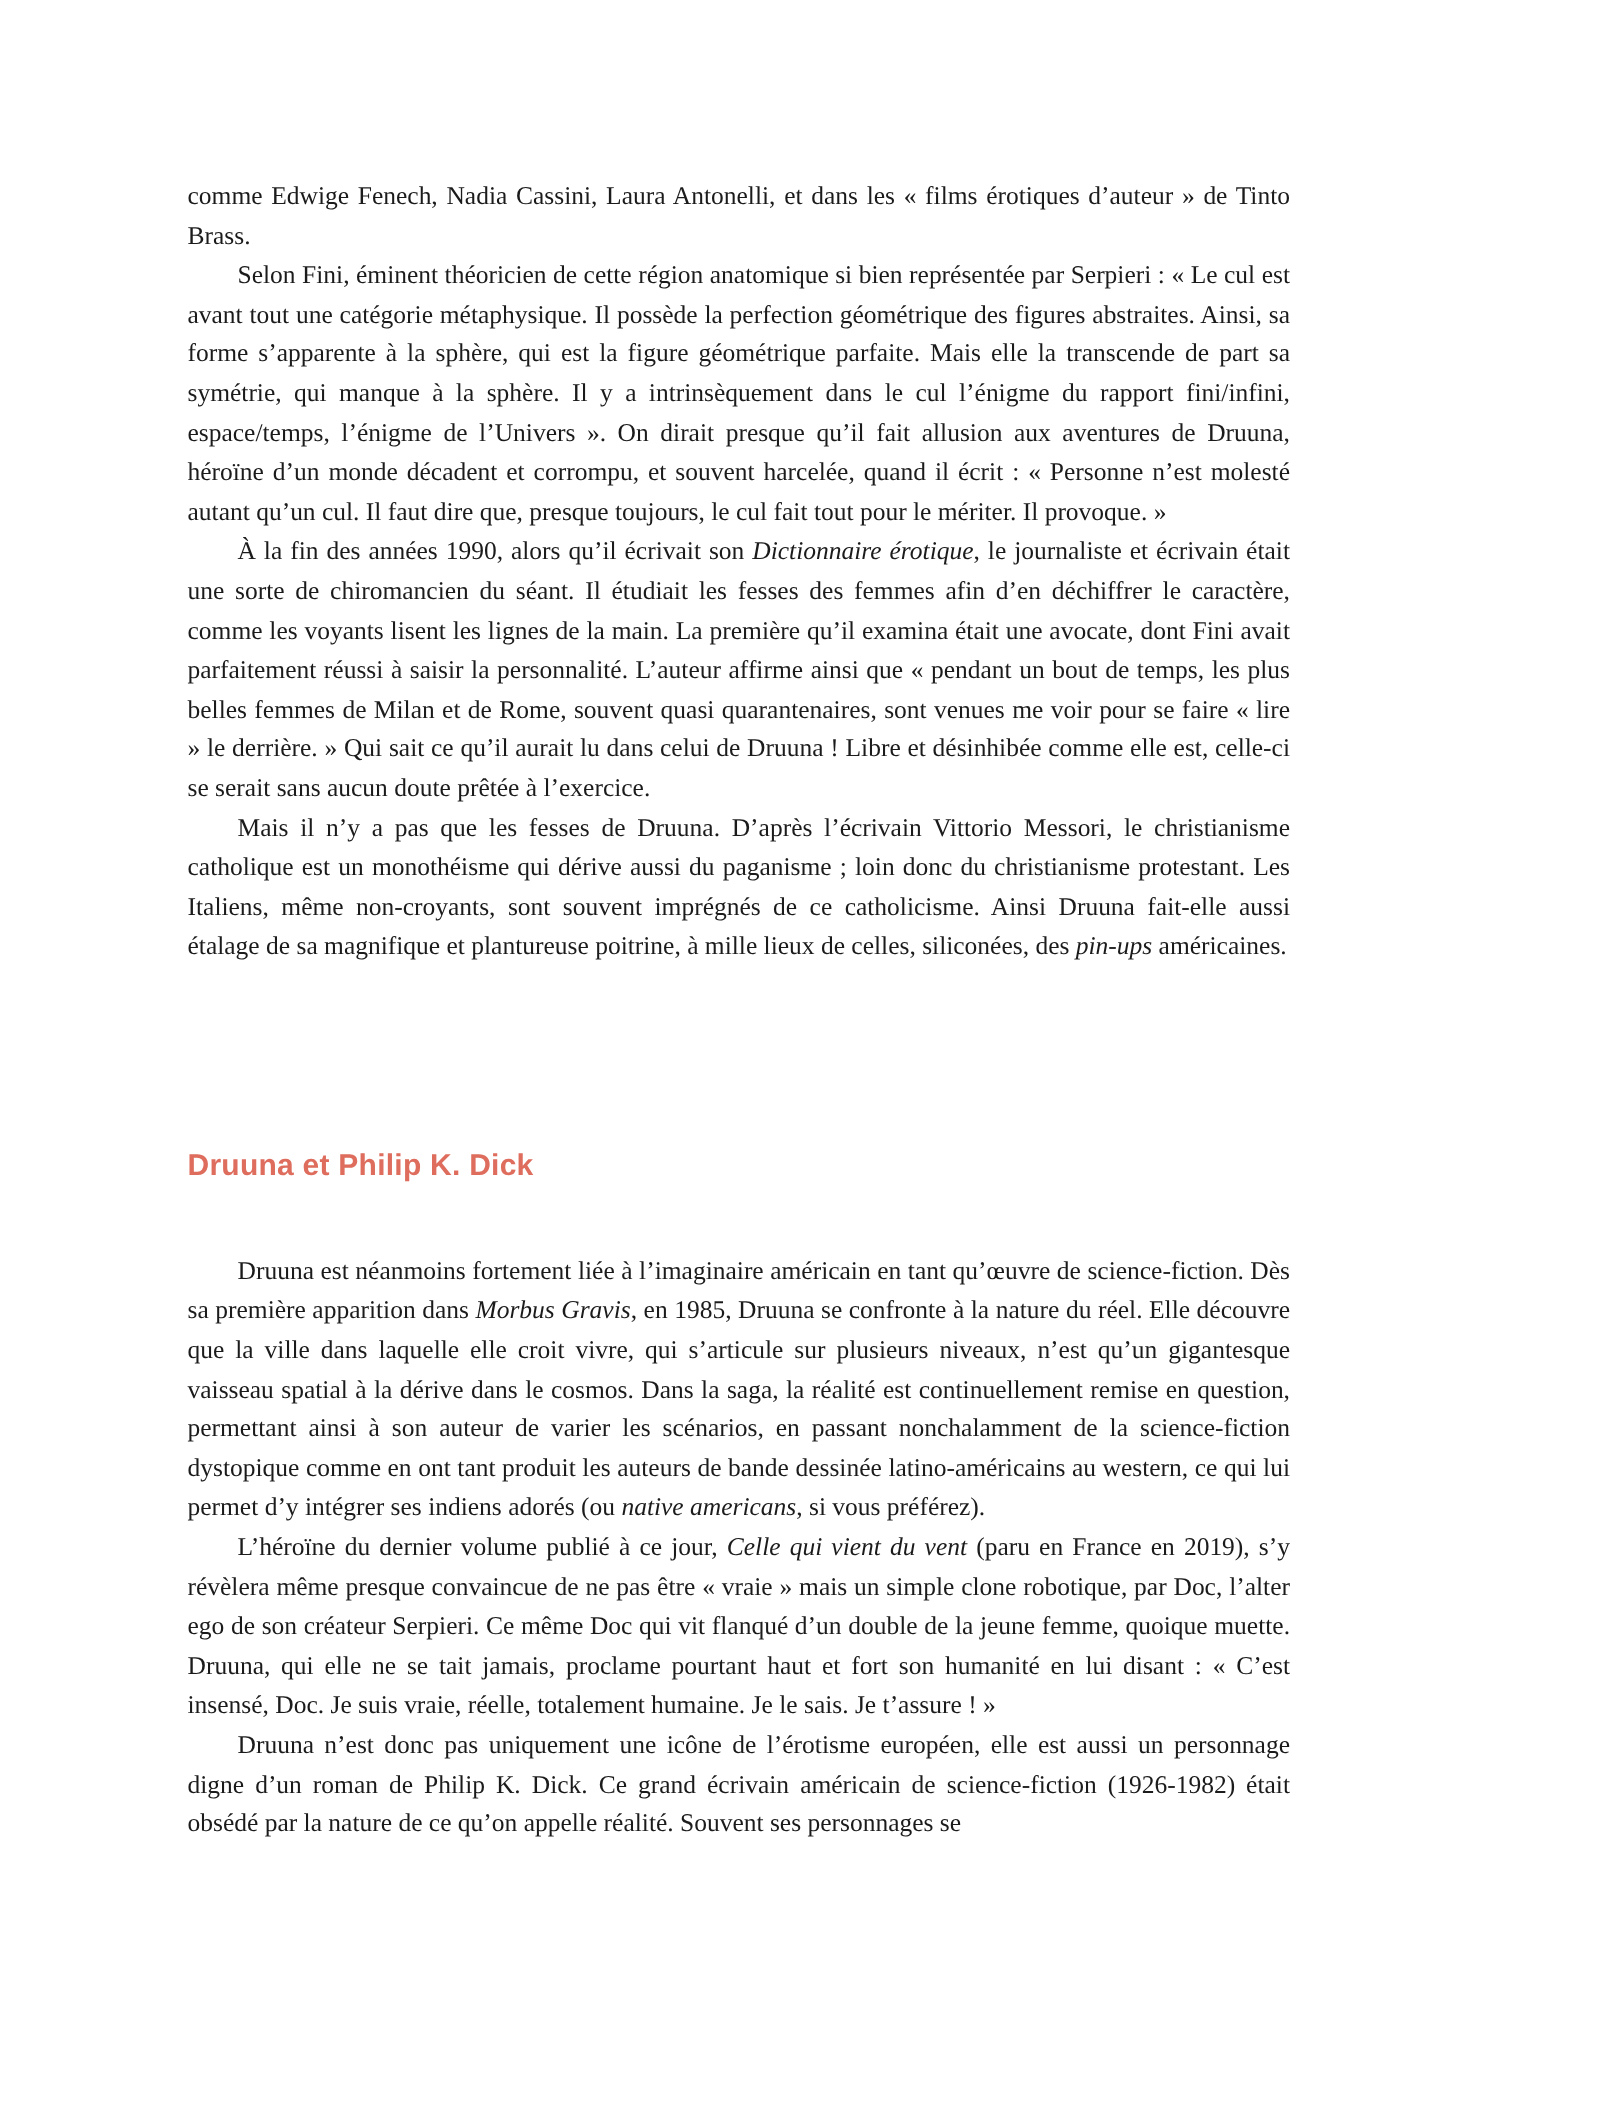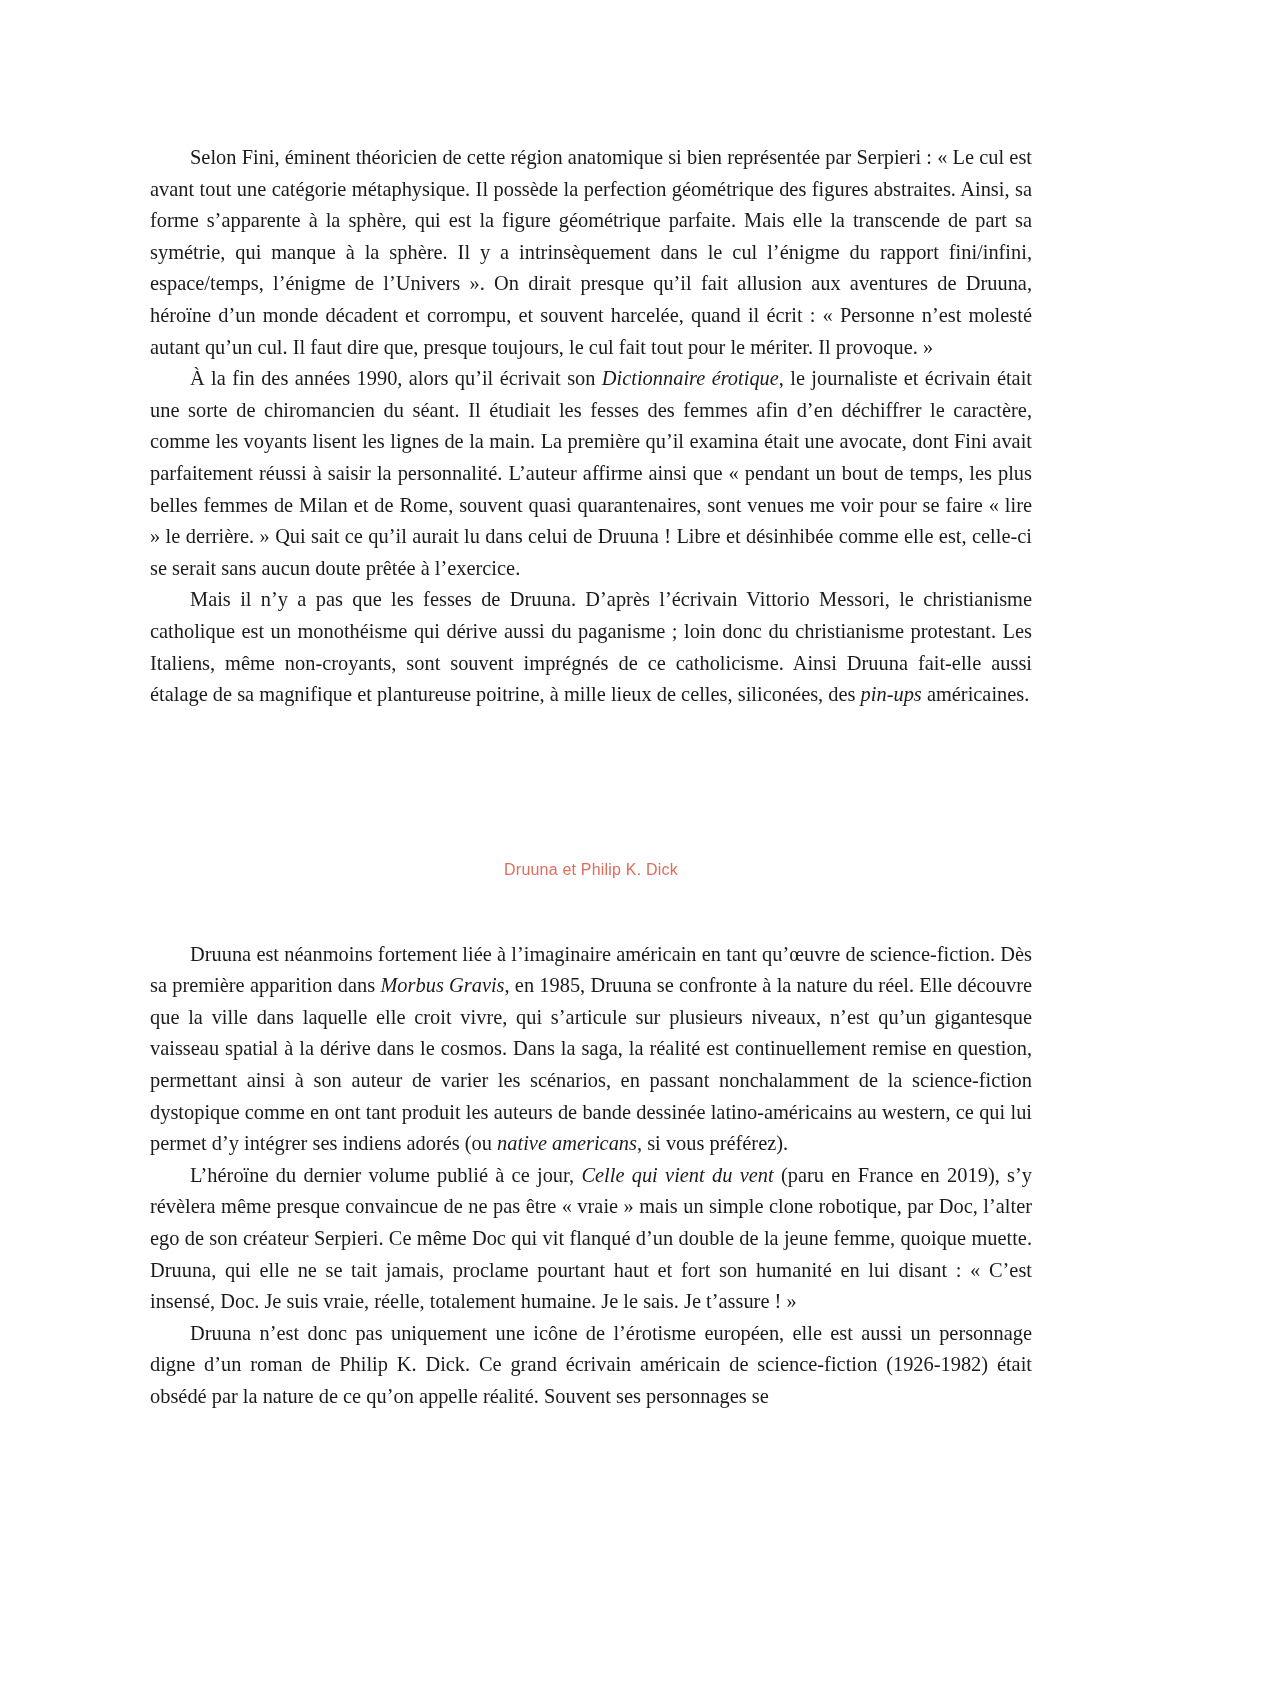--- a/index.html
+++ b/index.html
@@ -54,42 +54,42 @@
   em, .ital {
     font-style: italic;
     margin-top: 44px;
   }
 
   
   h2.section-heading {
     margin: 0;
     padding: 0;
     font-family: "Liberation Sans", "DejaVu Sans", sans-serif;
-    font-weight: normal;
-    font-size: 16px;
+    font-weight: bold;
+    font-size: 24px;
     letter-spacing: 0.2px;
     line-height: 26px;
     color: #de6d5e;
-    text-align: center;
   }
 
   .gap-before-heading {
     height: 146px;
   }
   .gap-after-heading {
     height: 56px;
   }
 </style>
 </head>
 <body>
 
 <div class="page">
 
   <div class="text-column">
 
+    <p class="body-par">comme Edwige Fenech, Nadia Cassini, Laura Antonelli, et dans les « films érotiques d’auteur » de Tinto Brass.</p>
 
     <p class="body-par indent">Selon Fini, éminent théoricien de cette région anatomique si bien représentée par Serpieri : « Le cul est avant tout une catégorie métaphysique. Il possède la perfection géométrique des figures abstraites. Ainsi, sa forme s’apparente à la sphère, qui est la figure géométrique parfaite. Mais elle la transcende de part sa symétrie, qui manque à la sphère. Il y a intrinsèquement dans le cul l’énigme du rapport fini/infini, espace/temps, l’énigme de l’Univers ». On dirait presque qu’il fait allusion aux aventures de Druuna, héroïne d’un monde décadent et corrompu, et souvent harcelée, quand il écrit : « Personne n’est molesté autant qu’un cul. Il faut dire que, presque toujours, le cul fait tout pour le mériter. Il provoque. »</p>
 
     <p class="body-par indent">
       <span>À la fin des années 1990, alors qu’il écrivait son </span><em class="ital">Dictionnaire érotique</em><span>, le journaliste et écrivain était une sorte de chiromancien du séant. Il étudiait les fesses des femmes afin d’en déchiffrer le caractère, comme les voyants lisent les lignes de la main. La première qu’il examina était une avocate, dont Fini avait parfaitement réussi à saisir la personnalité. L’auteur affirme ainsi que « pendant un bout de temps, les plus belles femmes de Milan et de Rome, souvent quasi quarantenaires, sont venues me voir pour se faire « lire » le derrière. » Qui sait ce qu’il aurait lu dans celui de Druuna ! Libre et désinhibée comme elle est, celle-ci se serait sans aucun doute prêtée à l’exercice.</span>
     </p>
 
     <p class="body-par indent">
       <span>Mais il n’y a pas que les fesses de Druuna. D’après l’écrivain Vittorio Messori, le christianisme catholique est un monothéisme qui dérive aussi du paganisme ; loin donc du christianisme protestant. Les Italiens, même non-croyants, sont souvent imprégnés de ce catholicisme. Ainsi Druuna fait-elle aussi étalage de sa magnifique et plantureuse poitrine, à mille lieux de celles, siliconées, des </span><em class="ital">pin-ups</em><span> américaines.</span>
     </p>

